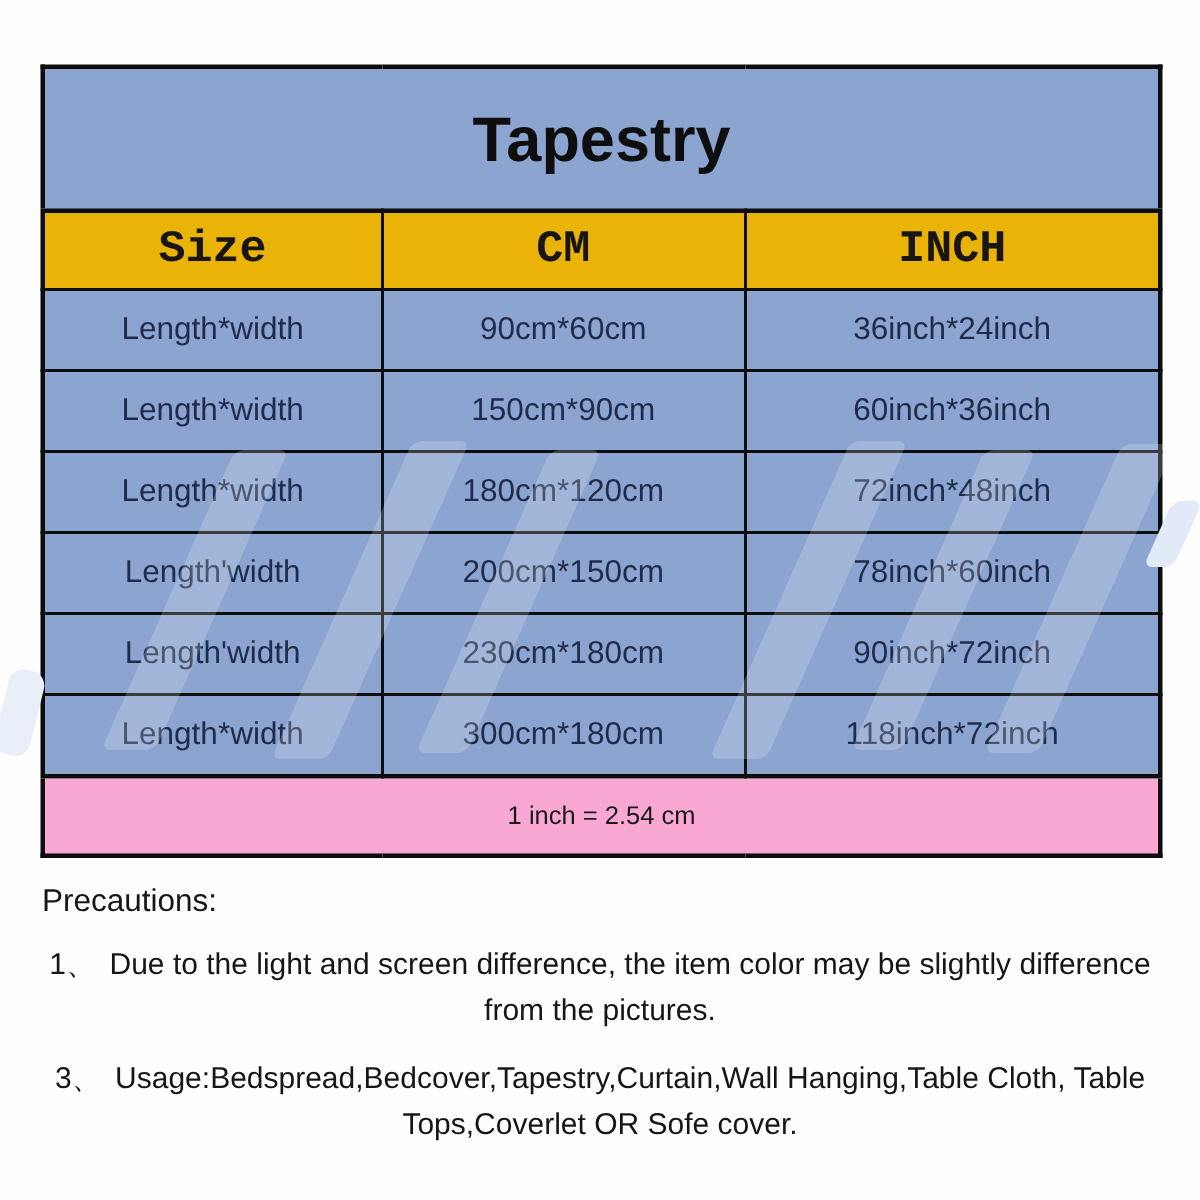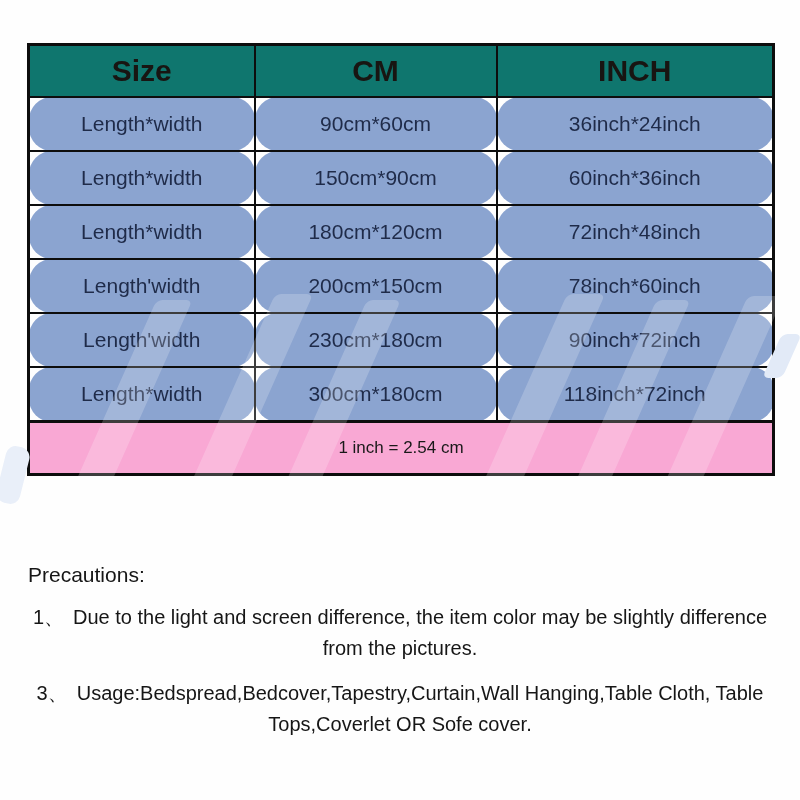--- a/index.html
+++ b/index.html
@@ -35,31 +35,31 @@
   .title-row td {
     height: 93px;
     background: #8ba4d0;
     font-size: 42px;
     font-weight: bold;
     color: #0e0e0e;
     border-bottom-width: 3px;
   }
   .head-row td {
     height: 50px;
-    background: #0f766e;
+    background: #eab308;
     font-size: 30px;
     font-weight: bold;
     color: #181512;
+    font-family: Liberation Mono, monospace;
   }
   .data-row td {
     height: 52px;
     background: #8ba4d0;
     font-size: 21px;
     color: #1f2b49;
-    border-radius: 23px;
   }
   .footer-row td {
     height: 50px;
     background: #f9a8d4;
     font-size: 17px;
     color: #191919;
     border-top-width: 3px;
   }
 
   
@@ -91,41 +91,44 @@
     border-radius: 6px;
   }
 
   
   .precautions {
     position: absolute;
     left: 28px; top: 562px;
     width: 744px;
     color: #161616;
   }
-  .p-heading { font-size: 21px; line-height: 26px; }
+  .p-heading { font-size: 21px; line-height: 26px; margin-top: 26px; }
   .note {
     margin: 14px 0 0 0;
     font-size: 20px;
     line-height: 31px;
     text-align: center;
   }
   .note .marker { margin-right: 9px; }
 </style>
 </head>
 <body>
 
 <div class="stage">
 
   <table class="size-table">
     <colgroup>
       <col style="width:226px">
       <col style="width:242px">
       <col style="width:277px">
     </colgroup>
     <tbody>
+        <tr class="title-row">
+      <td colspan="3">Tapestry</td>
+    </tr>
     <tr class="head-row">
       <td>Size</td>
       <td>CM</td>
       <td>INCH</td>
     </tr>
     <tr class="data-row">
       <td>Length*width</td>
       <td>90cm*60cm</td>
       <td>36inch*24inch</td>
     </tr>

